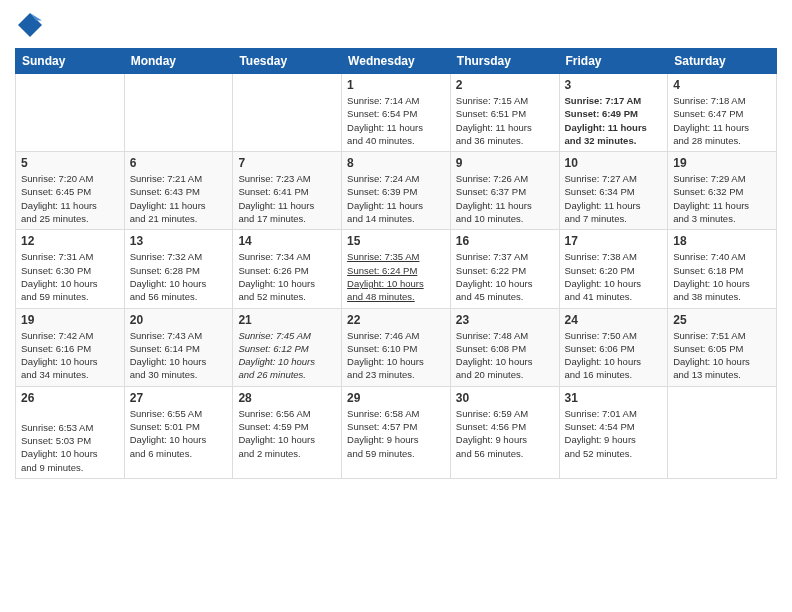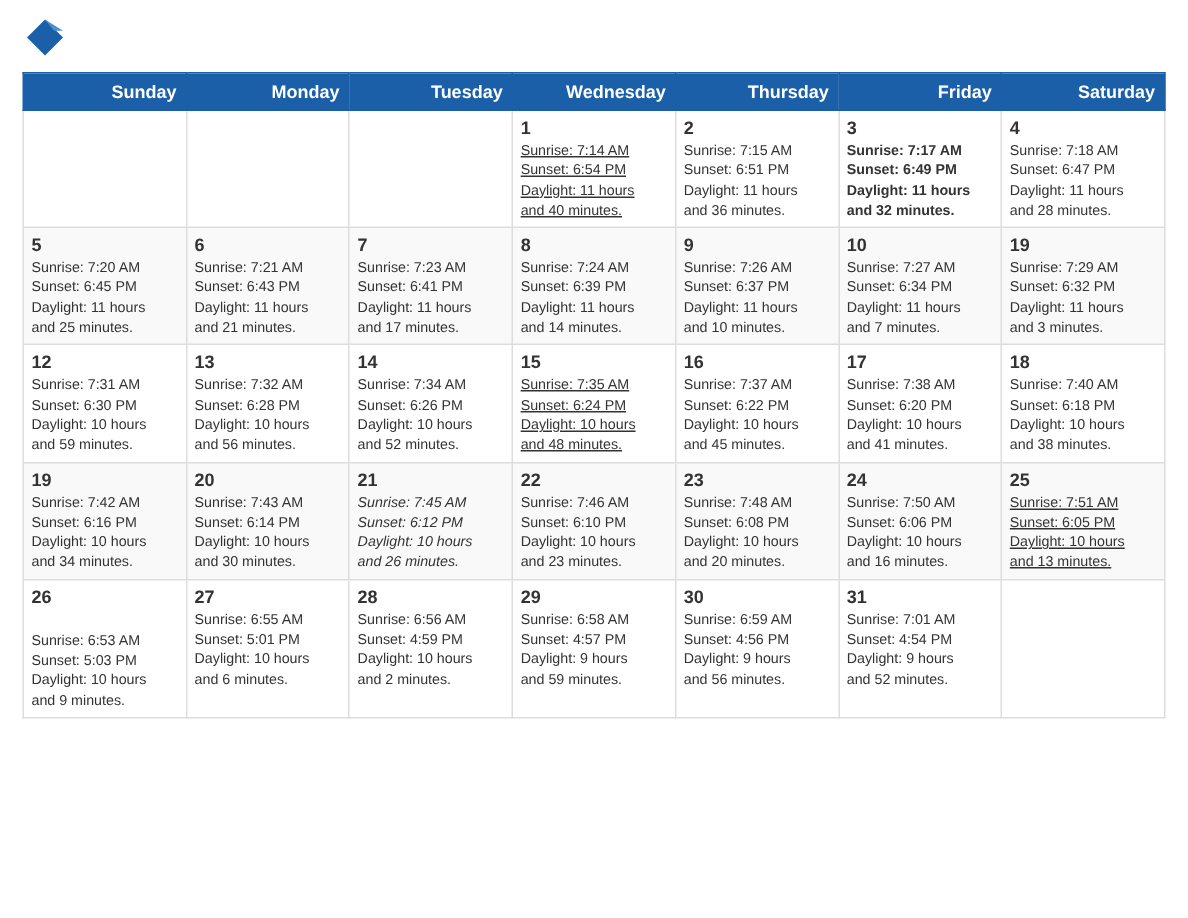--- a/index.html
+++ b/index.html
@@ -59,21 +59,21 @@
       color: #555;
     }
     .calendar {
       width: 100%;
       border-collapse: collapse;
       border: 1px solid #ccc;
     }
     .calendar th {
       background: #1a5fa8;
       color: #fff;
-      text-align: right;
+      text-align: left;
       padding: 5px 6px;
       font-size: 12px;
       font-weight: bold;
       border: 1px solid #1a5fa8;
     }
     .calendar td {
       vertical-align: top;
       padding: 4px 5px;
       font-size: 10px;
       color: #333;
@@ -133,21 +133,21 @@
           <th>Saturday</th>
         </tr>
     </thead>
     <tbody id="calendar-body">
     <tr>
           <td class="empty-cell"></td>
           <td class="empty-cell"></td>
           <td class="empty-cell"></td>
           <td>
             <span class="day-number">1</span>
-            <div class="day-info" style="white-space: pre-line; text-decoration: underline;">Sunrise: 7:14 AM
+            <div class="day-info" style="white-space: pre-line;">Sunrise: 7:14 AM
 Sunset: 6:54 PM
 Daylight: 11 hours
 and 40 minutes.</div>
           </td>
           <td>
             <span class="day-number">2</span>
             <div class="day-info" style="white-space: pre-line;">Sunrise: 7:15 AM
 Sunset: 6:51 PM
 Daylight: 11 hours
 and 36 minutes.</div>
@@ -307,21 +307,21 @@
           </td>
           <td>
             <span class="day-number">24</span>
             <div class="day-info" style="white-space: pre-line;">Sunrise: 7:50 AM
 Sunset: 6:06 PM
 Daylight: 10 hours
 and 16 minutes.</div>
           </td>
           <td>
             <span class="day-number">25</span>
-            <div class="day-info" style="white-space: pre-line; text-decoration: underline;">Sunrise: 7:51 AM
+            <div class="day-info" style="white-space: pre-line;">Sunrise: 7:51 AM
 Sunset: 6:05 PM
 Daylight: 10 hours
 and 13 minutes.</div>
           </td>
         </tr>
         <tr>
           <td>
             <span class="day-number">26</span>
             <div class="day-info" style="white-space: pre-line; margin-top: 16px;">Sunrise: 6:53 AM
 Sunset: 5:03 PM

